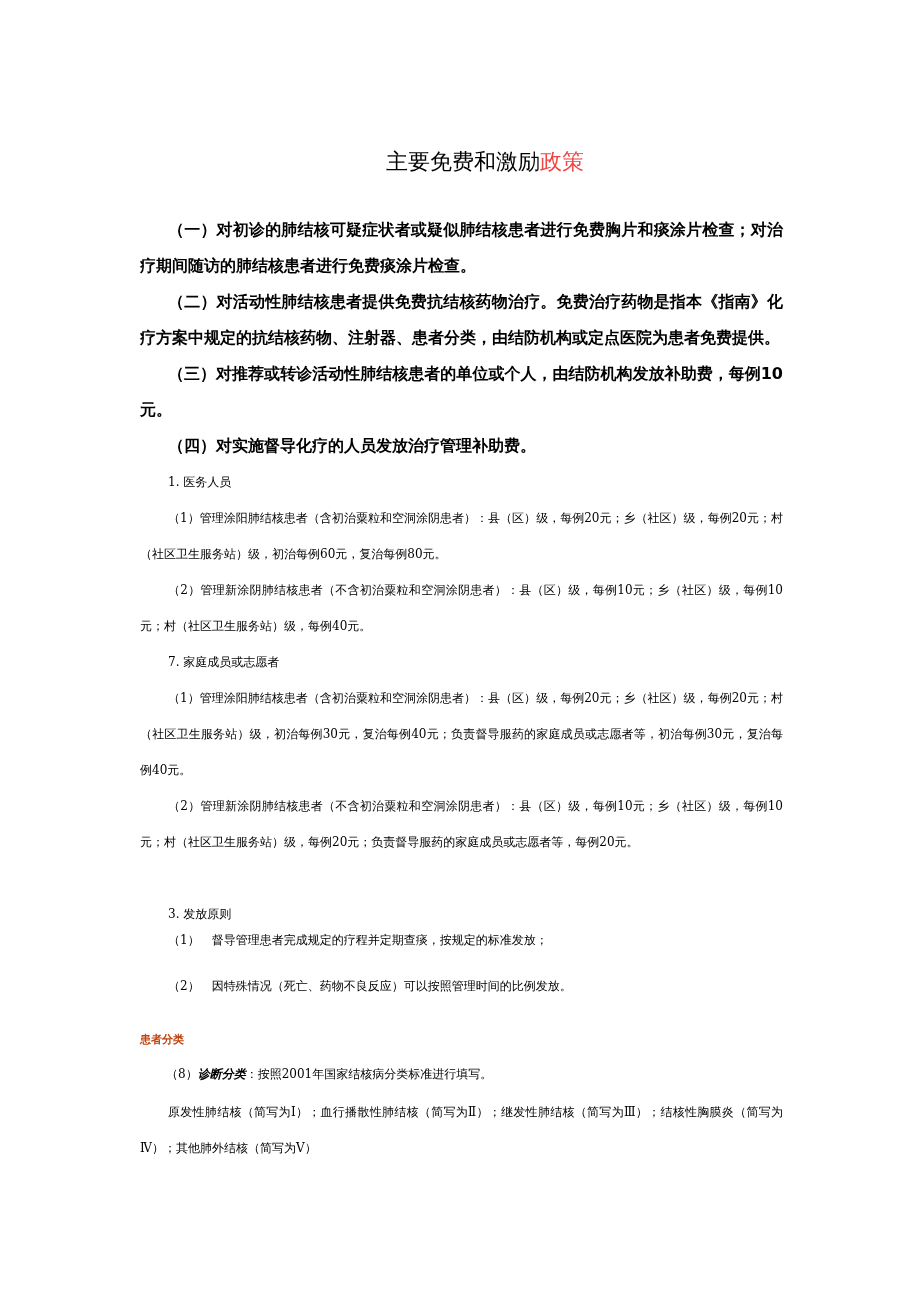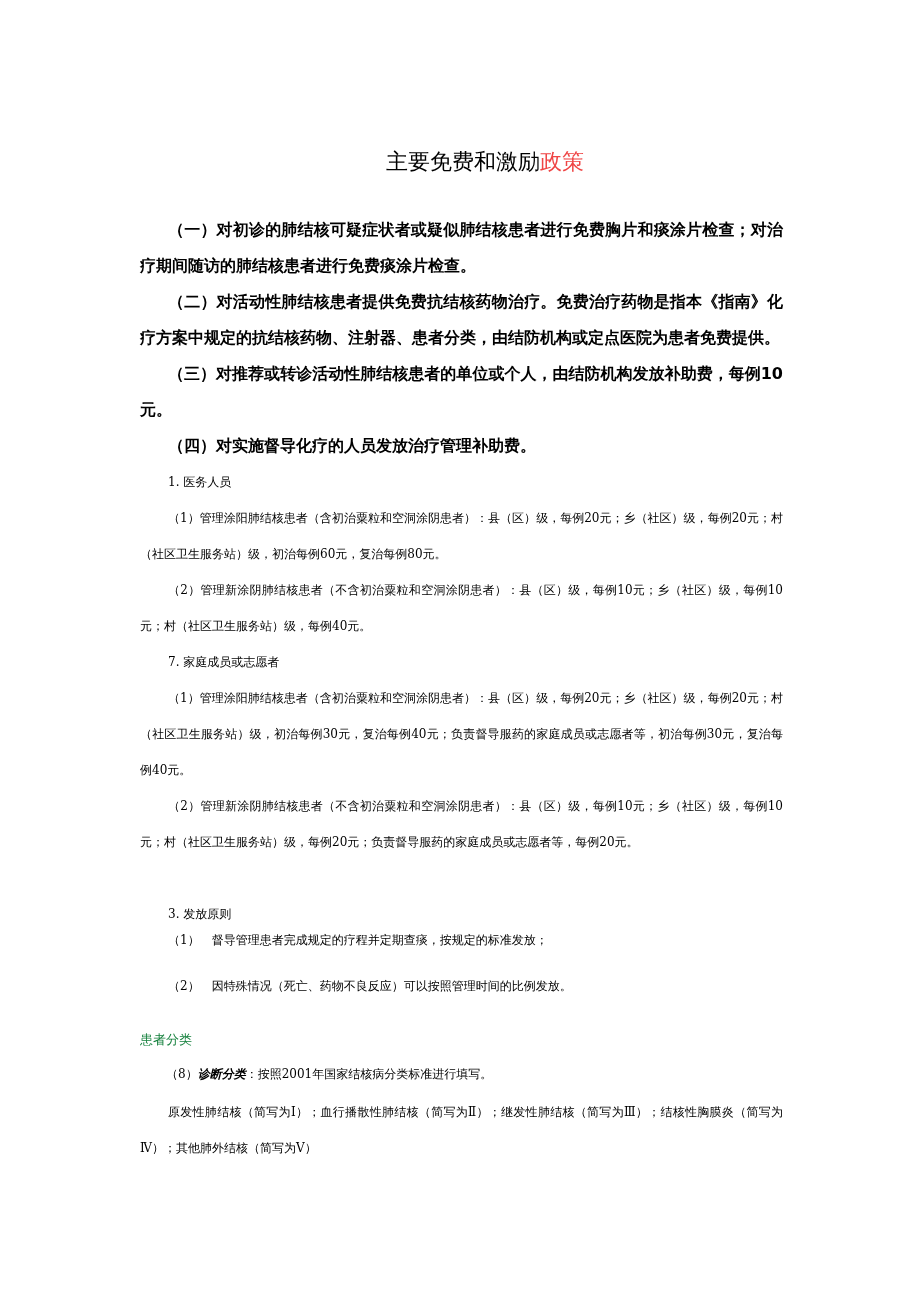--- a/index.html
+++ b/index.html
@@ -7,21 +7,21 @@
          font-family: "DejaVu Serif", "Liberation Serif", serif; color: #000; }
   .page { position: absolute; left: 140px; top: 0; width: 643px; }
   .title { position: absolute; left: 0; width: 690px; top: 146px; text-align: center;
            font-family: "DejaVu Sans", "Liberation Sans", sans-serif; font-size: 22px; line-height: 32px; }
   .title .red { color: #ef4444; }
   .para { position: absolute; left: 0; width: 643px; font-size: 12px; line-height: 36px;
           text-align: justify; text-align-last: left; }
   .bold { font-family: "DejaVu Sans", "Liberation Sans", sans-serif; font-weight: bold; font-size: 16px; }
   .ind2 { text-indent: 28px; }
   .ind1 { text-indent: 28px; }
-  .sect-red { color: #15803d; font-size: 13px; }
+  .sect-red { color: #c2410c; font-size: 11px; font-weight: bold; }
   .b { font-weight: bold; font-family: "DejaVu Sans", "Liberation Sans", sans-serif; font-style: italic; }
 </style>
 </head>
 <body>
 
 <div class="page">
 
   <div class="title" style="left:-140px;width:970px;">
     <span>主要免费和激励</span><span class="red">政策</span>
   </div>

